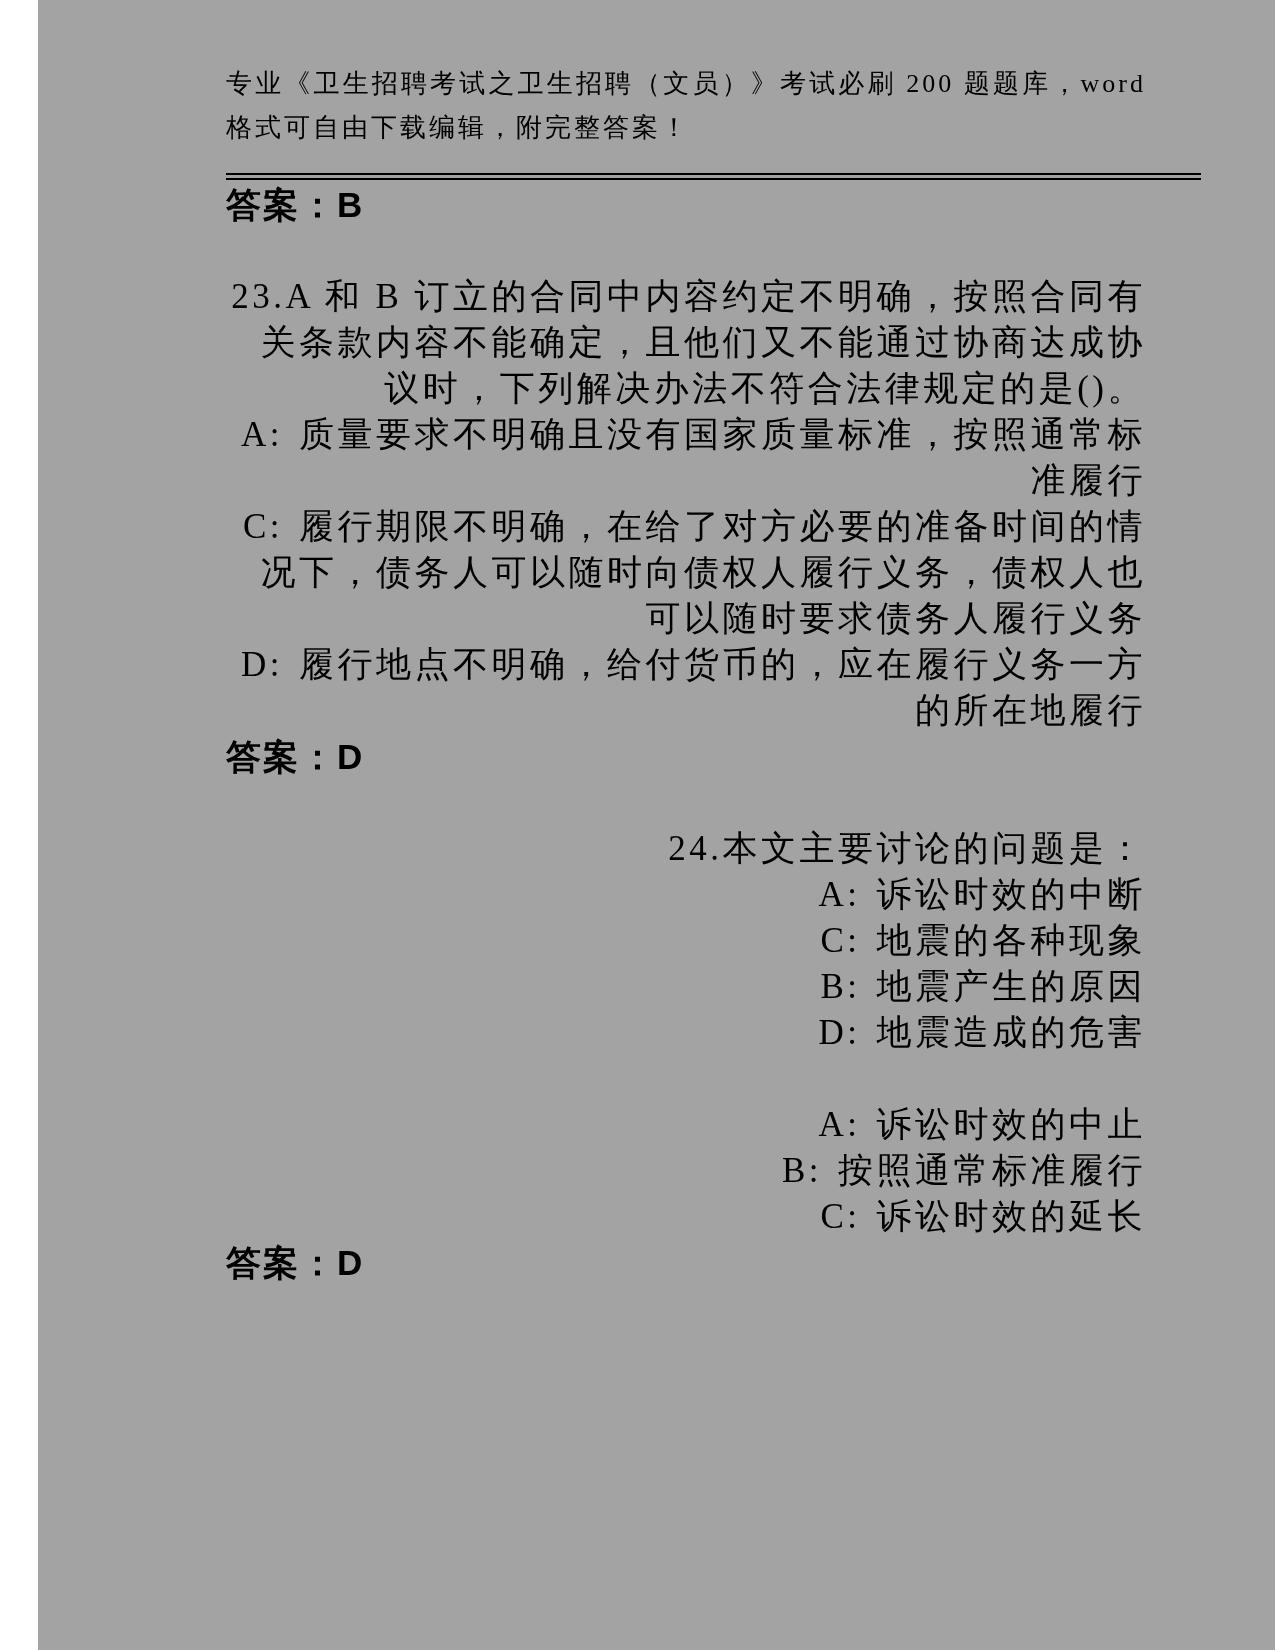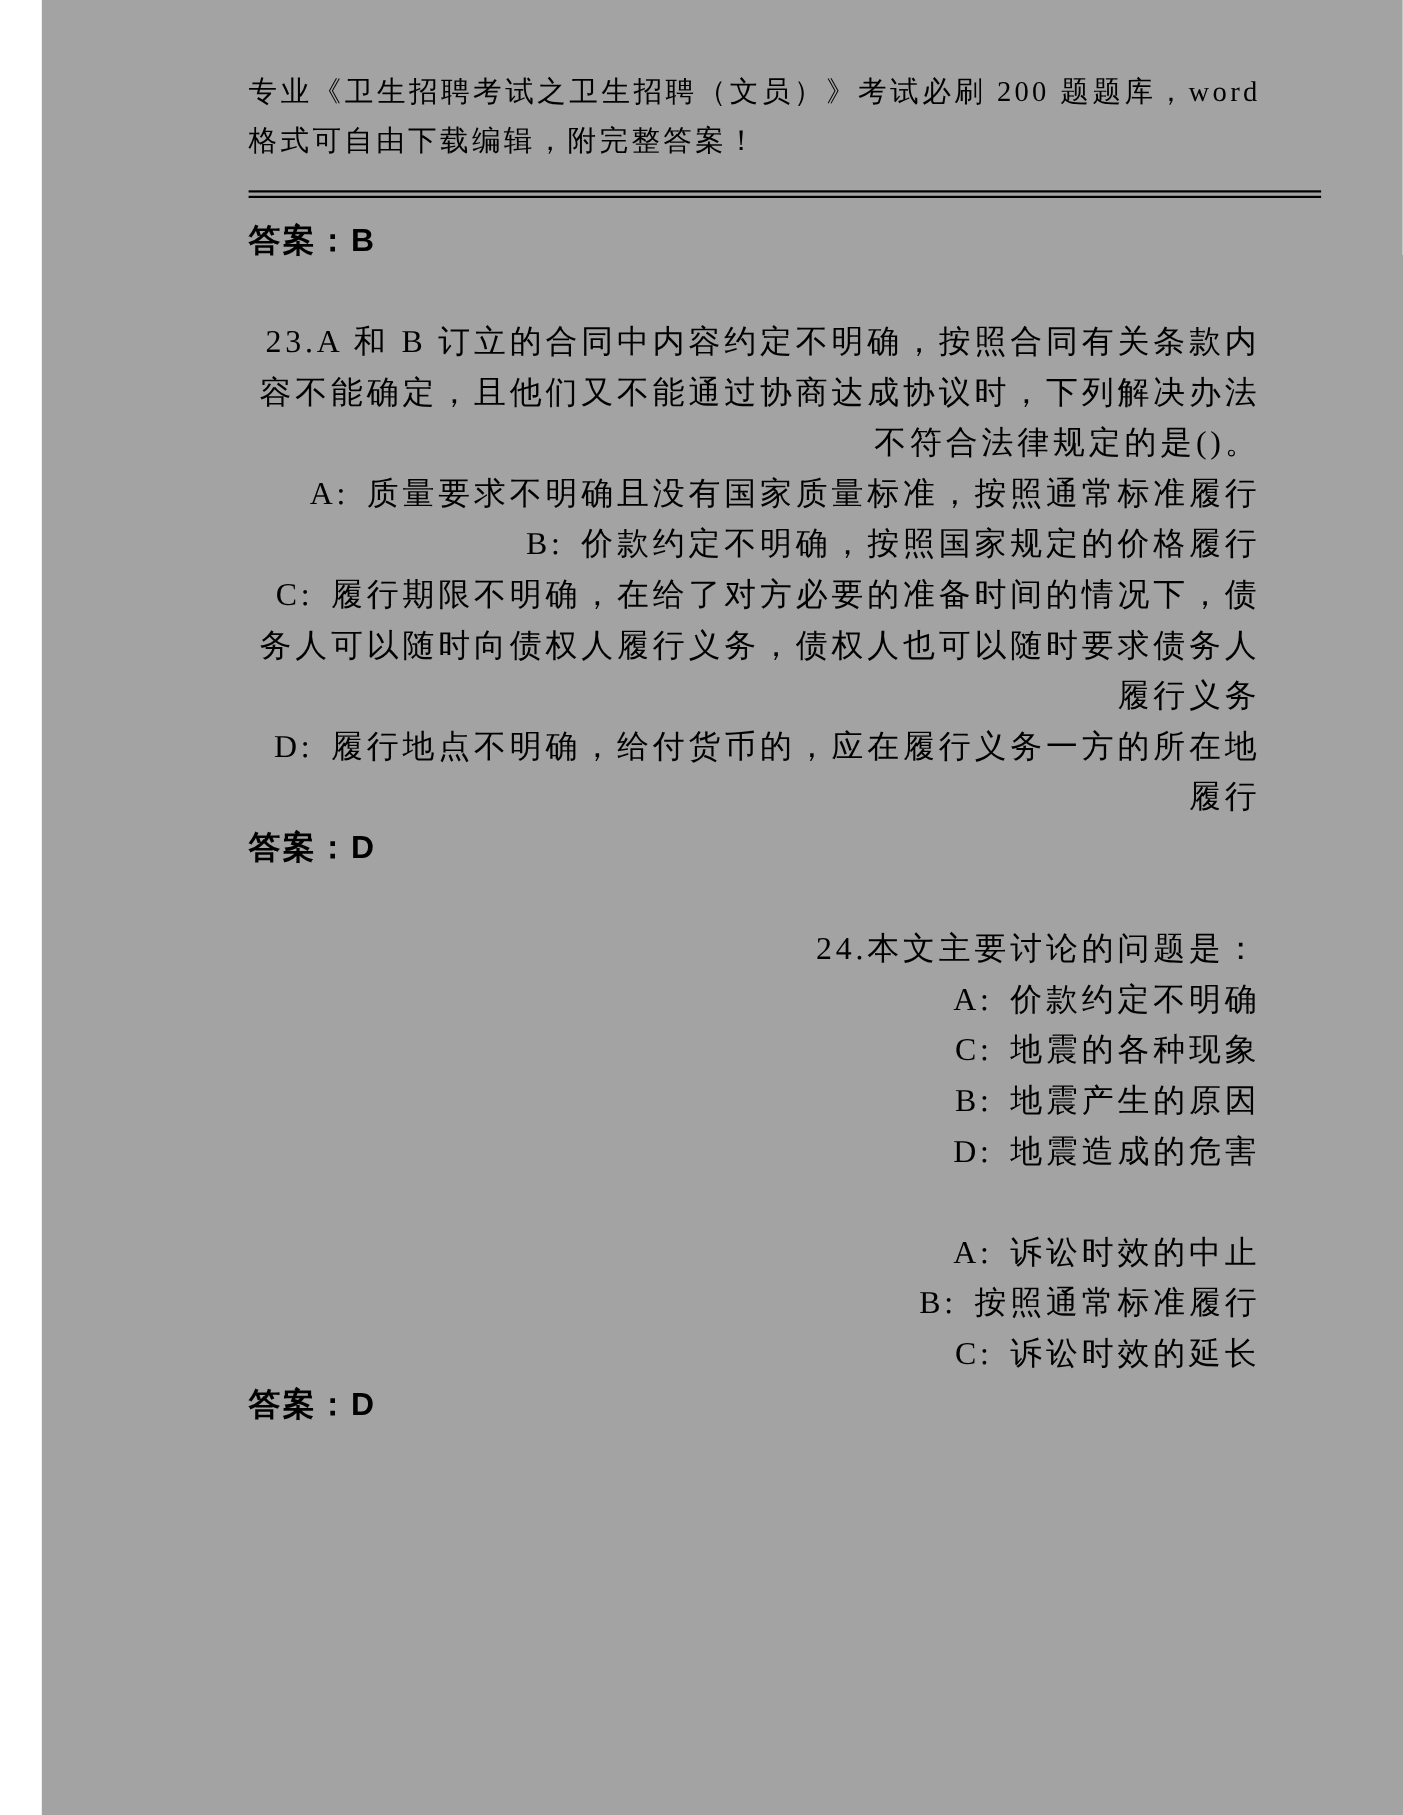--- a/index.html
+++ b/index.html
@@ -32,23 +32,23 @@
     left: 188px;
     top: 173px;
     width: 975px;
     height: 3px;
     border-top: 2px solid #000000;
     border-bottom: 2px solid #000000;
   }
   .body-flow {
     position: absolute;
     left: 188px;
-    top: 196px;
+    top: 182px;
     width: 920px;
-    font-size: 29px;
+    font-size: 35px;
     line-height: 46px;
     letter-spacing: 3.5px;
   }
   .body-flow p { margin: 0; }
   .spacer { height: 46px; }
   .opt-label { margin-right: 16px; }
   .answer-line {
     font-family: "Liberation Sans", "DejaVu Sans", sans-serif;
     font-weight: bold;
     letter-spacing: 2px;
@@ -68,31 +68,30 @@
 
   <div class="body-flow">
 
     <p class="answer-line">答案：B</p>
 
     <div class="spacer"></div>
 
     <section>
       <p class="question-text"><span>23.</span><span>A 和 B 订立的合同中内容约定不明确，按照合同有关条款内容不能确定，且他们又不能通过协商达成协议时，下列解决办法不符合法律规定的是()。</span></p>
       <p class="option-row"><span class="opt-label">A:</span><span>质量要求不明确且没有国家质量标准，按照通常标准履行</span></p>
-      <p class="option-row"><span class="opt-label">B:</span><span>价款约定不明确，按照国家规定的价格履行</span></p>
       <p class="option-row"><span class="opt-label">C:</span><span>履行期限不明确，在给了对方必要的准备时间的情况下，债务人可以随时向债权人履行义务，债权人也可以随时要求债务人履行义务</span></p>
       <p class="option-row"><span class="opt-label">D:</span><span>履行地点不明确，给付货币的，应在履行义务一方的所在地履行</span></p>
       <p class="answer-line">答案：D</p>
     </section>
 
     <div class="spacer"></div>
 
     <section>
       <p class="question-text"><span>24.</span><span>本文主要讨论的问题是：</span></p>
-      <p class="option-row"><span class="opt-label">A:</span><span>价款约定不明确</span></p>
+      <p class="option-row"><span class="opt-label">A:</span><span>诉讼时效的中断</span></p>
       <p class="option-row"><span class="opt-label">C:</span><span>地震的各种现象</span></p>
       <p class="option-row"><span class="opt-label">B:</span><span>地震产生的原因</span></p>
       <p class="option-row"><span class="opt-label">D:</span><span>地震造成的危害</span></p>
     </section>
 
     <div class="spacer"></div>
 
     <section>
       <p class="option-row"><span class="opt-label">A:</span><span>诉讼时效的中止</span></p>
       <p class="option-row"><span class="opt-label">B:</span><span>按照通常标准履行</span></p>

